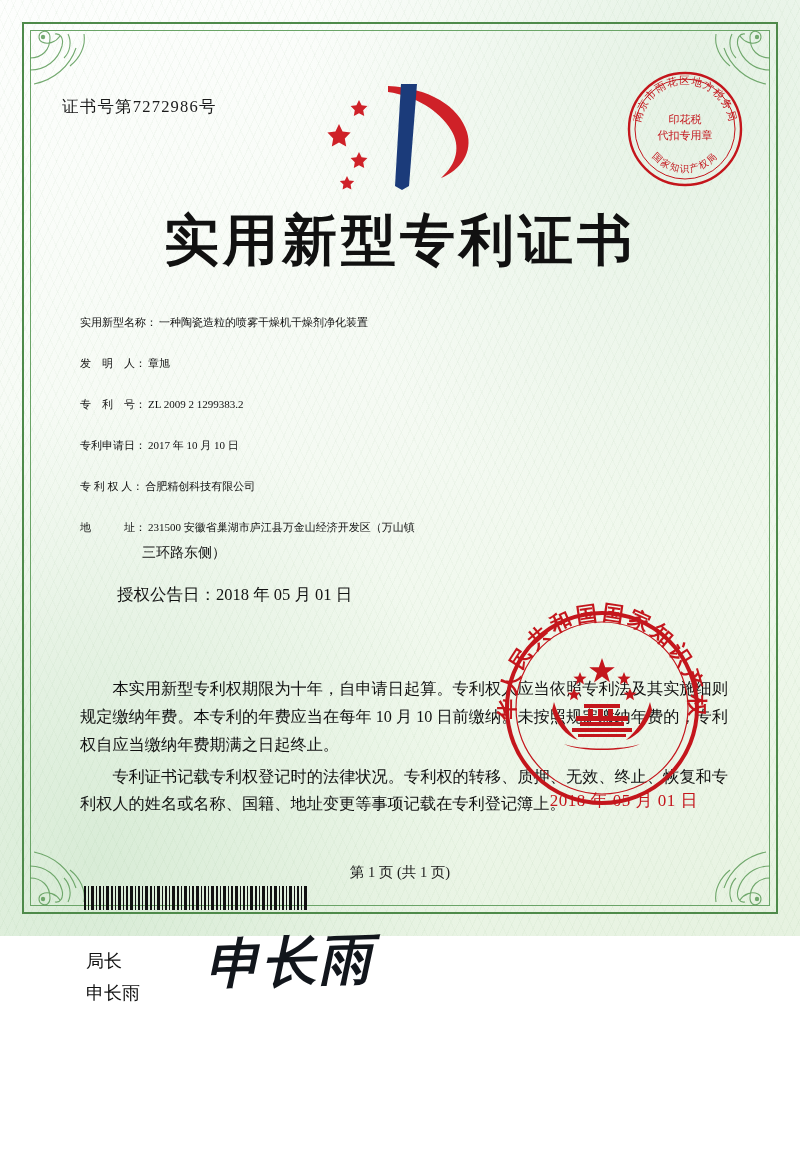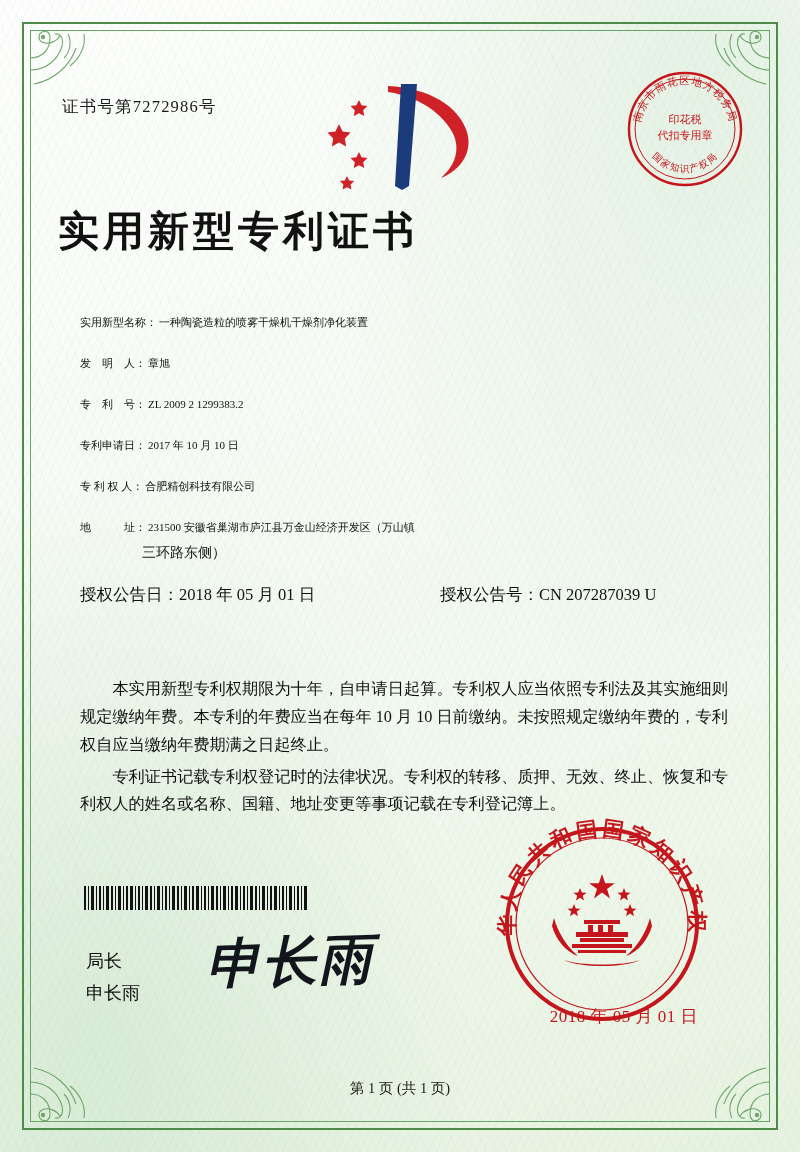--- a/index.html
+++ b/index.html
@@ -9,21 +9,21 @@
   }
   body {
     width: 800px;
     height: 1161px;
     font-family: "Liberation Serif", serif;
     overflow: hidden;
   }
   .page {
     position: relative;
     width: 800px;
-    height: 1152px;
+    height: 936px;
     background:
       radial-gradient(ellipse at 12% 92%, rgba(198,226,198,0.55) 0%, rgba(198,226,198,0) 38%),
       radial-gradient(ellipse at 88% 8%, rgba(205,230,205,0.45) 0%, rgba(205,230,205,0) 40%),
       linear-gradient(160deg, #fdfefd 0%, #f5faf3 45%, #eef7ea 75%, #e6f2e0 100%);
   }
   
   .page::before {
     content: "";
     position: absolute;
     inset: 0;
@@ -73,23 +73,23 @@
     top: 34px;
     transform: translateX(-50%);
     width: 150px;
     height: 110px;
   }
 
   .title {
     position: absolute;
     left: 0; right: 0;
     top: 158px;
-    text-align: left;
+    text-align: center;
     font-family: "Liberation Serif", serif;
-    font-size: 41px;
+    font-size: 55px;
     font-weight: bold;
     letter-spacing: 4px;
     color: #111;
   }
 
   .fields {
     position: absolute;
     left: 22px; right: 10px;
     top: 268px;
   }
@@ -117,21 +117,21 @@
     margin: -16px 0 22px 62px;
   }
 
   .pub-row {
     display: flex;
     align-items: flex-start;
     font-size: 16.5px;
     color: #111;
     margin-bottom: 8px;
   }
-  .pub-left { flex: 0 0 360px; }
+  .pub-left { flex: 0 0 360px; margin-left: 37px; }
   .pub-right { flex: 1 1 auto; }
 
   .paras {
     position: absolute;
     left: 22px; right: 14px;
     top: 630px;
     font-size: 16.2px;
     color: #111;
     line-height: 1.72;
     text-align: justify;
@@ -309,23 +309,20 @@
       <div class="field-row">
         <span class="f-label">地　　　址</span>
         <span class="f-colon">：</span>
         <span class="f-value wrap2">231500 安徽省巢湖市庐江县万金山经济开发区（万山镇</span>
       </div>
       <div class="cont-line">三环路东侧）</div>
 
       <div class="pub-row">
         <span class="pub-left">
           <span>授权公告日</span><span>：</span><span>2018 年 05 月 01 日</span>
-        </span>
-        <span class="pub-right">
-          <span>授权公告号</span><span>：</span><span>CN 207287039 U</span>
         </span>
       </div>
 
     </div>
 
     <div class="paras">
       <p>本实用新型专利权期限为十年，自申请日起算。专利权人应当依照专利法及其实施细则规定缴纳年费。本专利的年费应当在每年 10 月 10 日前缴纳。未按照规定缴纳年费的，专利权自应当缴纳年费期满之日起终止。</p>
       <p>专利证书记载专利权登记时的法律状况。专利权的转移、质押、无效、终止、恢复和专利权人的姓名或名称、国籍、地址变更等事项记载在专利登记簿上。</p>
     </div>
 

